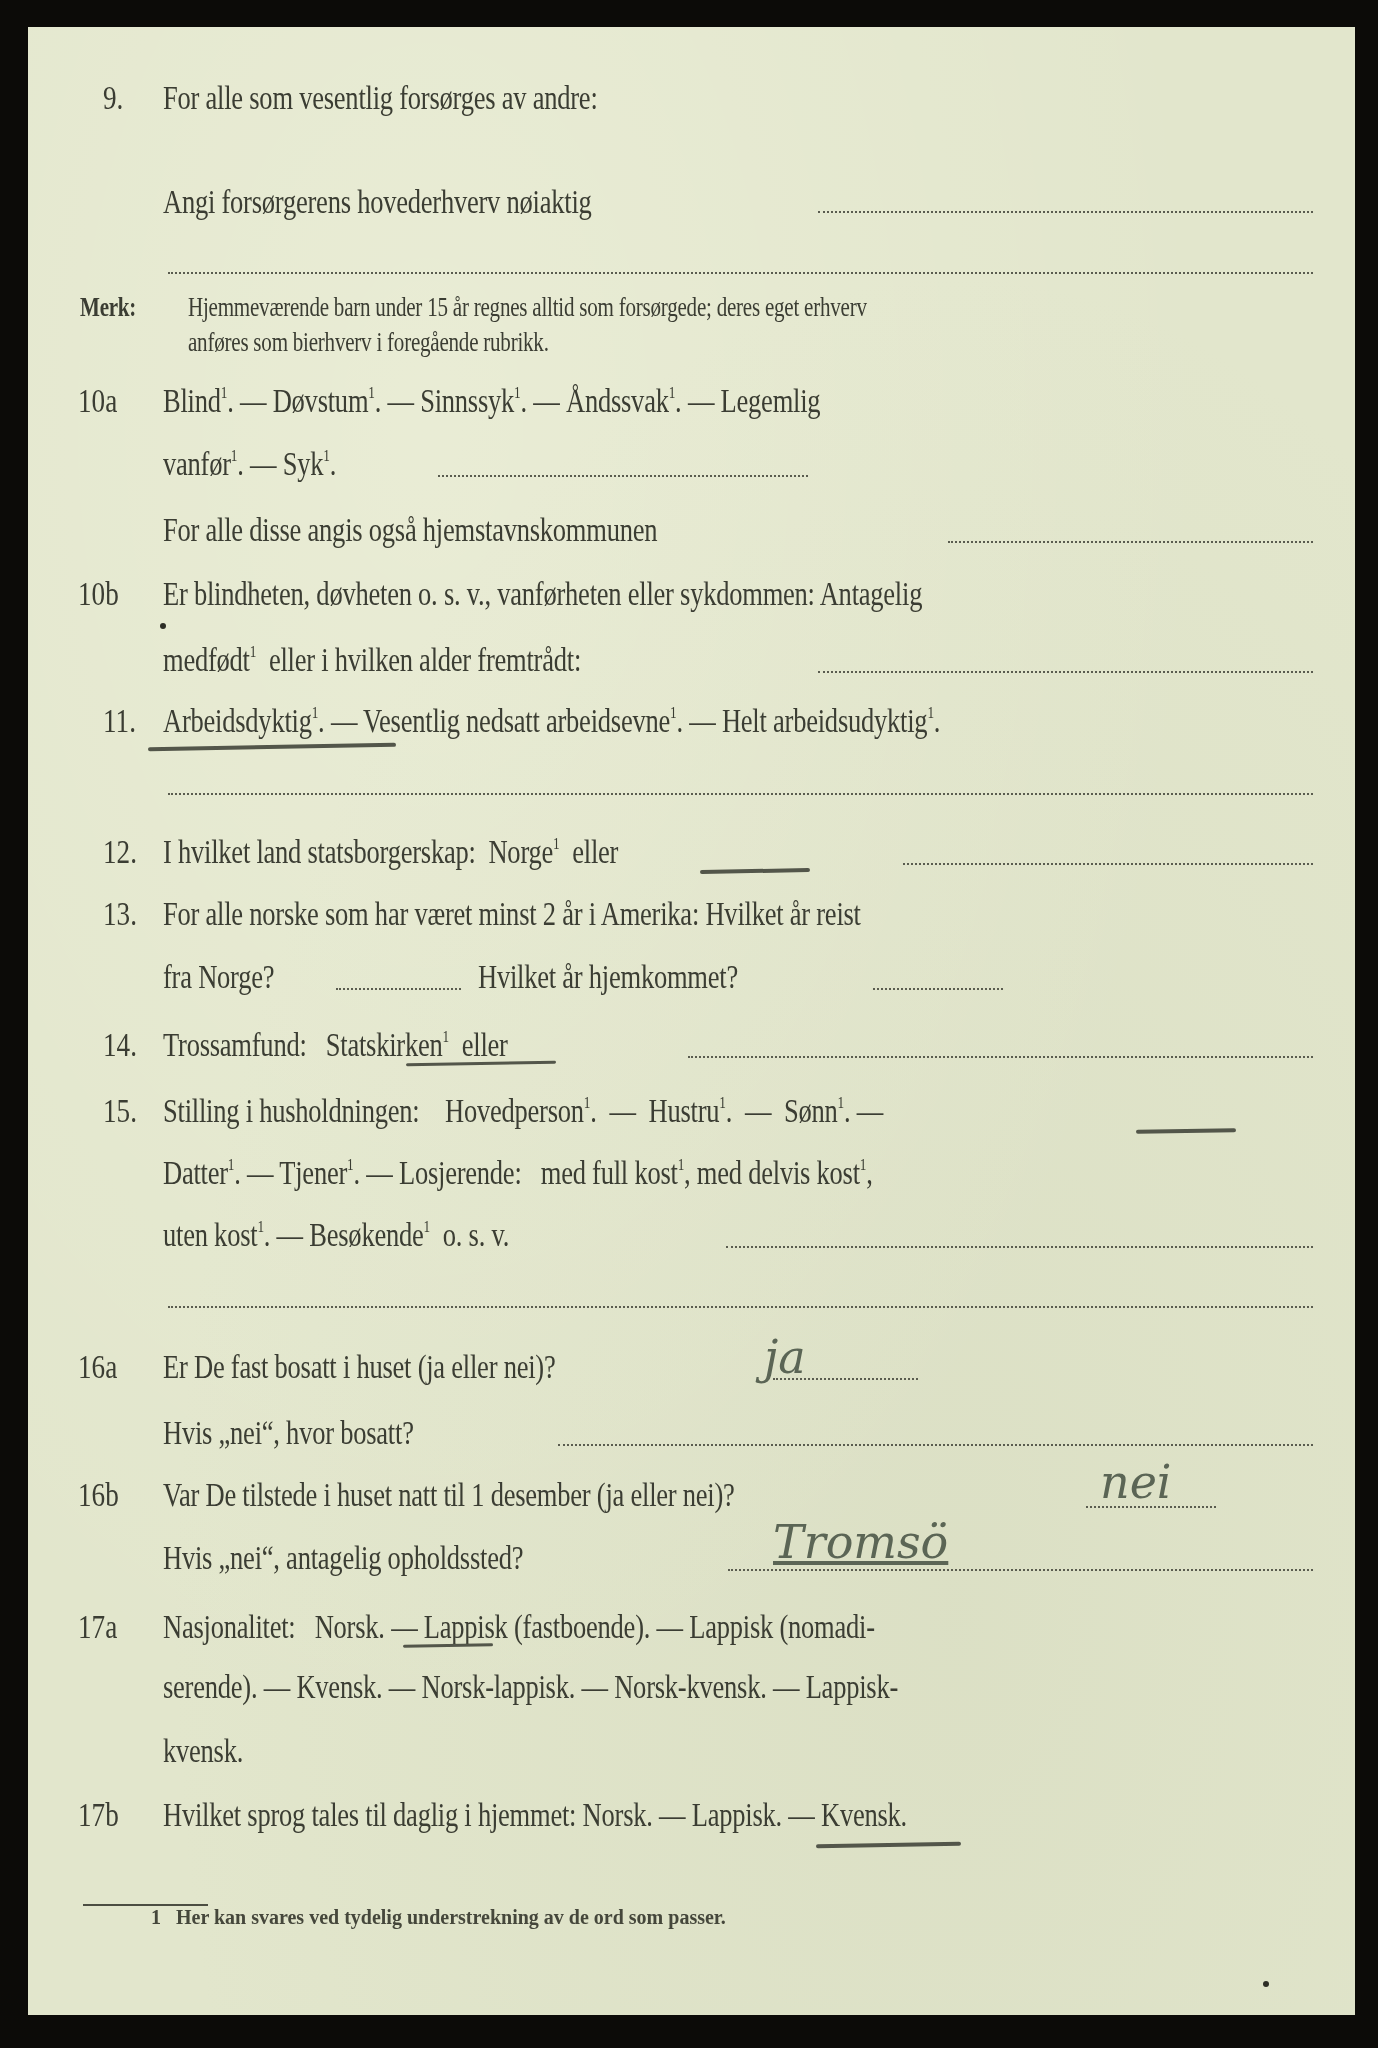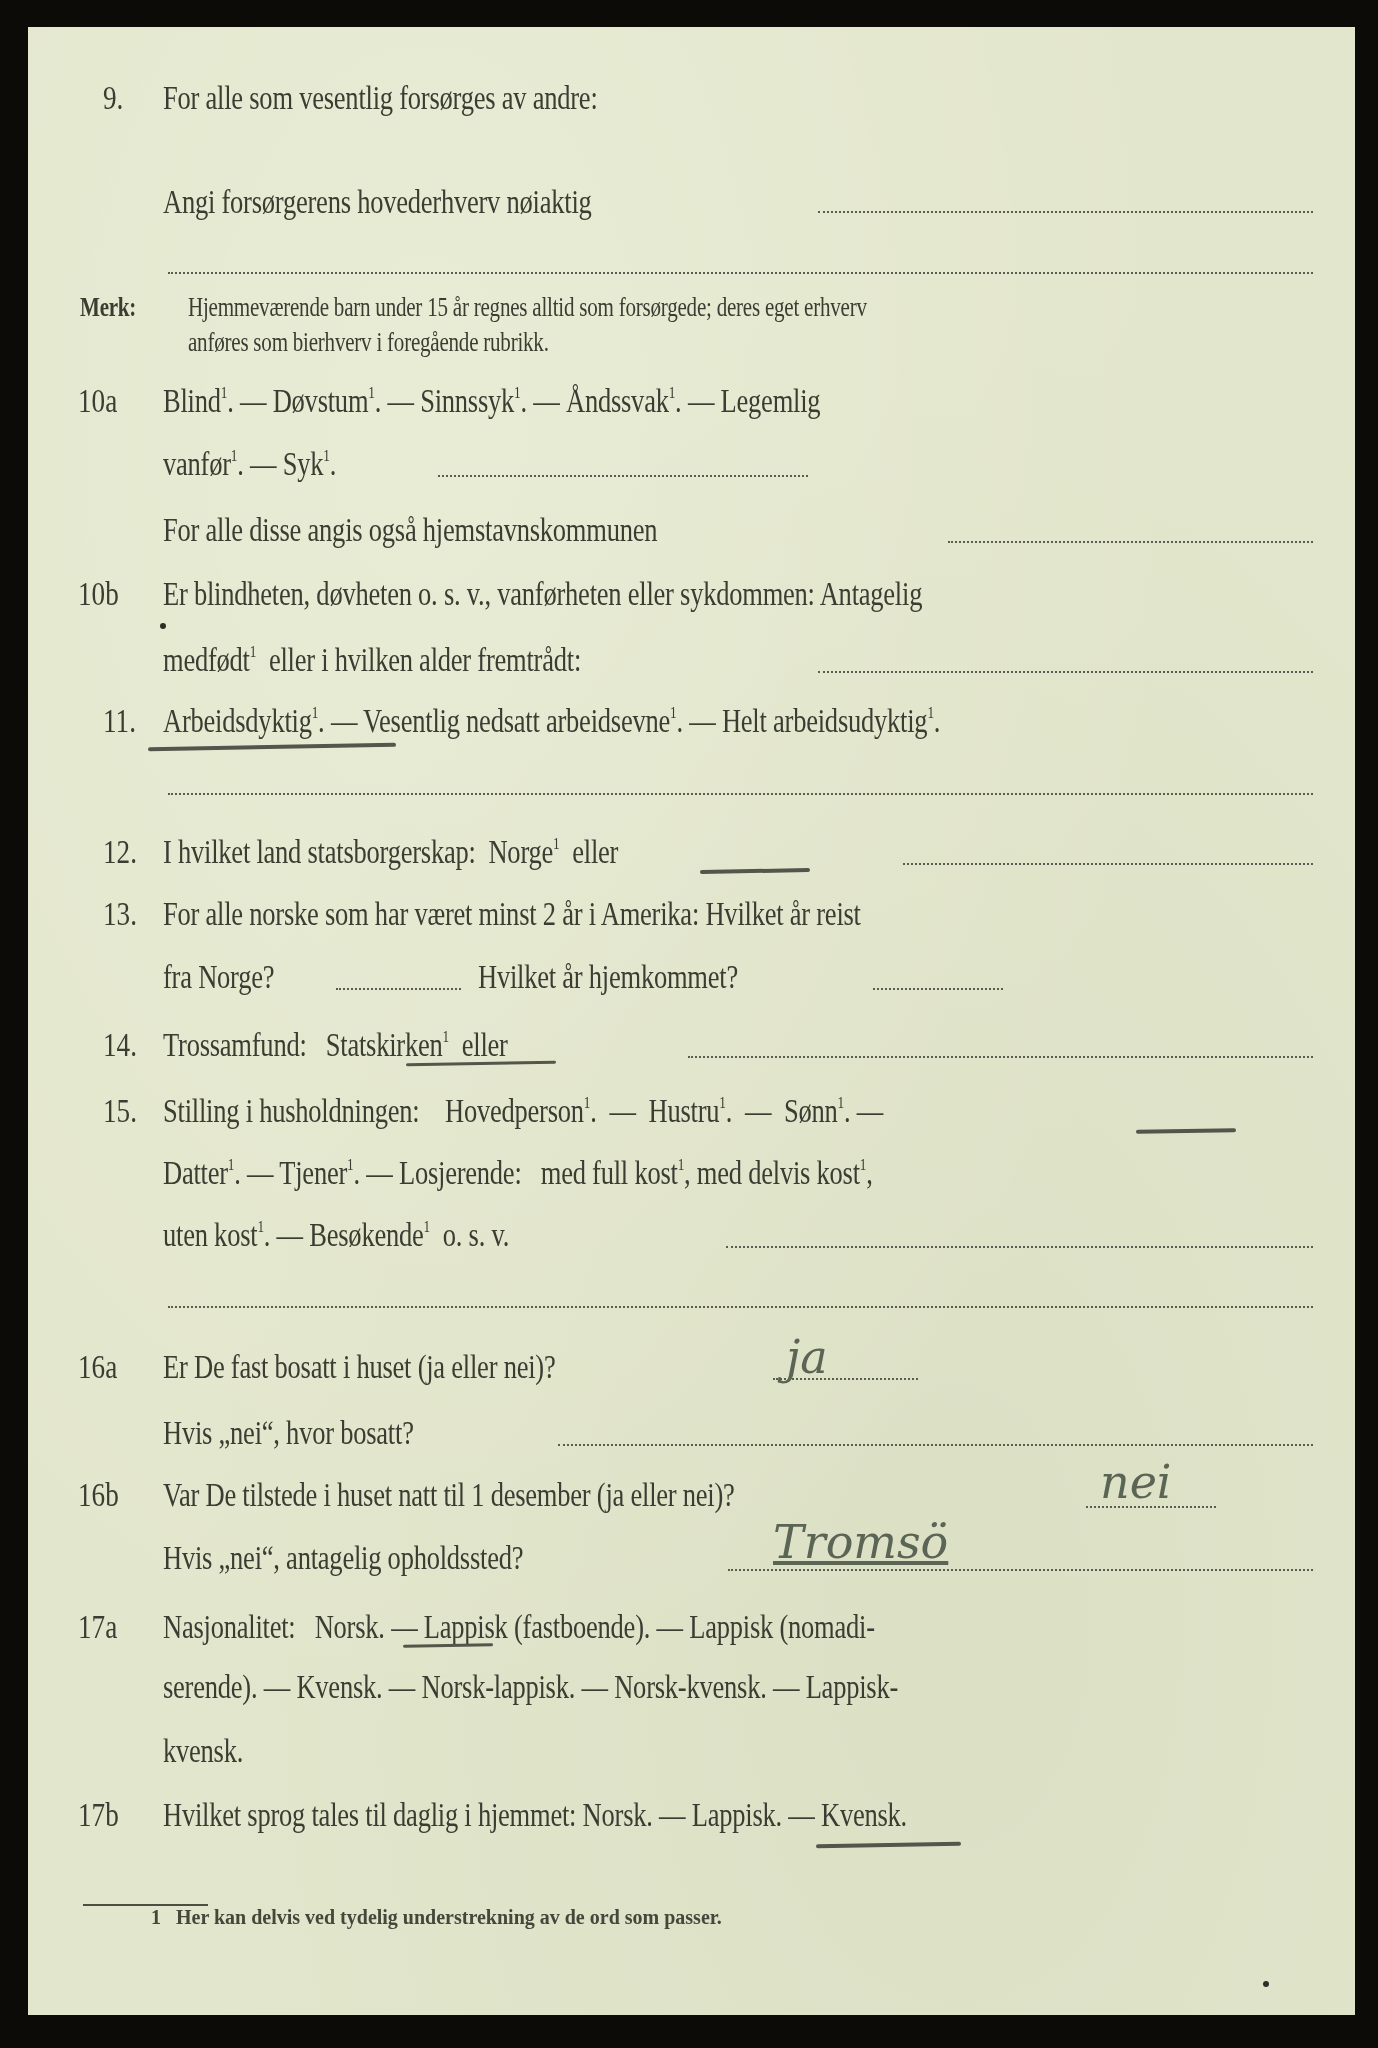--- a/index.html
+++ b/index.html
@@ -119,21 +119,21 @@
     <span>uten kost</span><sup>1</sup>. —
     <span>Besøkende</span><sup>1</sup>&nbsp;
     <span>o. s. v.</span>
   </div>
   <div class="dots" style="left:698px;top:1219px;width:587px;"></div>
   <div class="dots" style="left:140px;top:1279px;width:1145px;"></div>
 
   <div class="num" style="left:50px;top:1320px;">16a</div>
   <div class="t cond" style="left:135px;top:1320px;">Er De fast bosatt i huset (ja eller nei)?</div>
   <div class="dots" style="left:745px;top:1351px;width:145px;"></div>
-  <div class="hand" style="left:758px;top:1305px;text-align:center;">ja</div>
+  <div class="hand" style="left:736px;top:1305px;text-align:center;">ja</div>
   <div class="t cond" style="left:135px;top:1386px;">Hvis „nei“, hvor bosatt?</div>
   <div class="dots" style="left:530px;top:1417px;width:755px;"></div>
 
   <div class="num" style="left:50px;top:1448px;">16b</div>
   <div class="t cond" style="left:135px;top:1448px;">Var De tilstede i huset natt til 1 desember (ja eller nei)?</div>
   <div class="dots" style="left:1058px;top:1479px;width:130px;"></div>
   <div class="hand" style="left:1072px;top:1430px;">nei</div>
   <div class="t cond" style="left:135px;top:1511px;">Hvis „nei“, antagelig opholdssted?</div>
   <div class="dots" style="left:700px;top:1542px;width:585px;"></div>
   <div class="hand" style="left:745px;top:1490px;text-decoration:underline;">Tromsö</div>
@@ -152,17 +152,17 @@
   <div class="t cond" style="left:135px;top:1768px;">
     <span>Hvilket sprog tales til daglig i hjemmet:</span>
     <span>Norsk.</span>
     <span>— Lappisk. — Kvensk.</span>
   </div>
   <div class="ul" style="left:788px;top:1816px;width:145px;height:4px;"></div>
 
   <div class="rule" style="left:55px;top:1877px;width:125px;"></div>
   <div class="fn" style="left:123px;top:1878px;">
     <span>1</span>&nbsp;&nbsp;
-    <span>Her kan delvis ved tydelig understrekning av de ord som passer.</span>
+    <span>Her kan svares ved tydelig understrekning av de ord som passer.</span>
   </div>
 
   <div class="speck" style="left:1235px;top:1954px;"></div>
 </div>
 
 </body></html>

